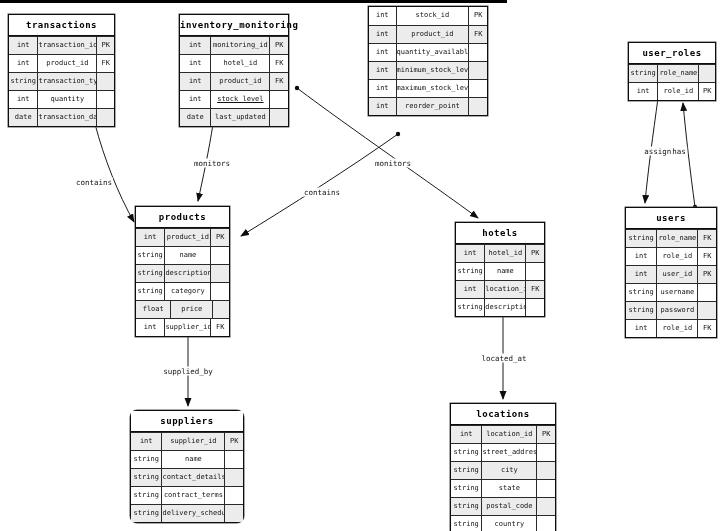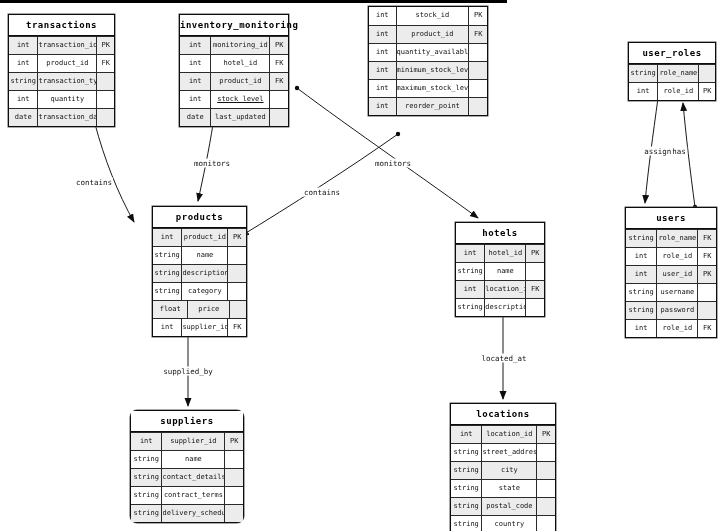--- a/index.html
+++ b/index.html
@@ -167,21 +167,21 @@
           <div class="fcell type" style="width: 30px;">string</div>
           <div class="fcell name" style="width: 42px; flex: 1 1 auto;">role_name</div>
           <div class="fcell key" style="width: 16px;"></div>
         </div>
         <div class="frow">
           <div class="fcell type" style="width: 30px;">int</div>
           <div class="fcell name" style="width: 42px; flex: 1 1 auto;">role_id</div>
           <div class="fcell key" style="width: 16px;">PK</div>
         </div>
       </div>
-      <div class="tbl" style="left: 152px; top: 206px; width: 95px;">
+      <div class="tbl" style="left: 135px; top: 206px; width: 95px;">
         <div class="tbl-title">products</div>
         <div class="frow">
           <div class="fcell type" style="width: 30px;">int</div>
           <div class="fcell name" style="width: 47px; flex: 1 1 auto;">product_id</div>
           <div class="fcell key" style="width: 18px;">PK</div>
         </div>
         <div class="frow">
           <div class="fcell type" style="width: 30px;">string</div>
           <div class="fcell name" style="width: 47px; flex: 1 1 auto;">name</div>
           <div class="fcell key" style="width: 18px;"></div>

